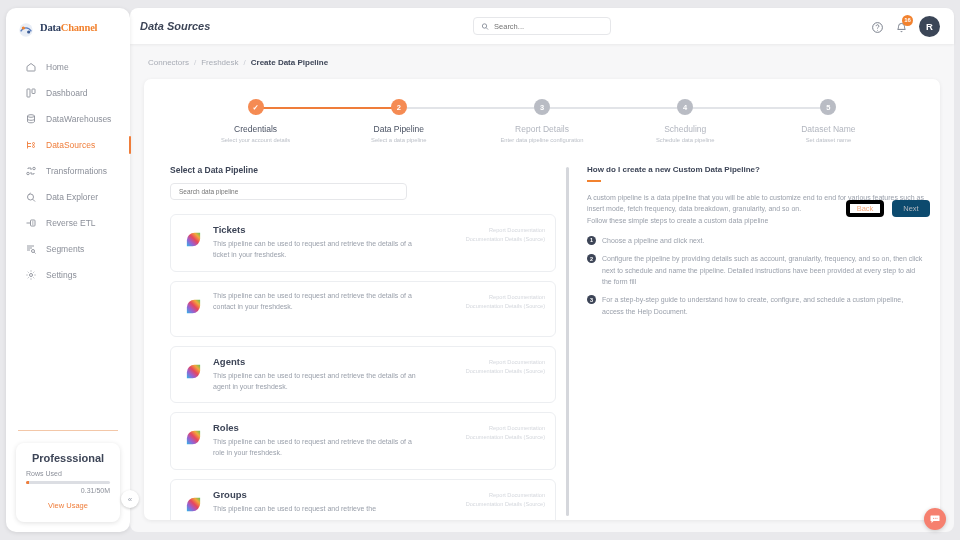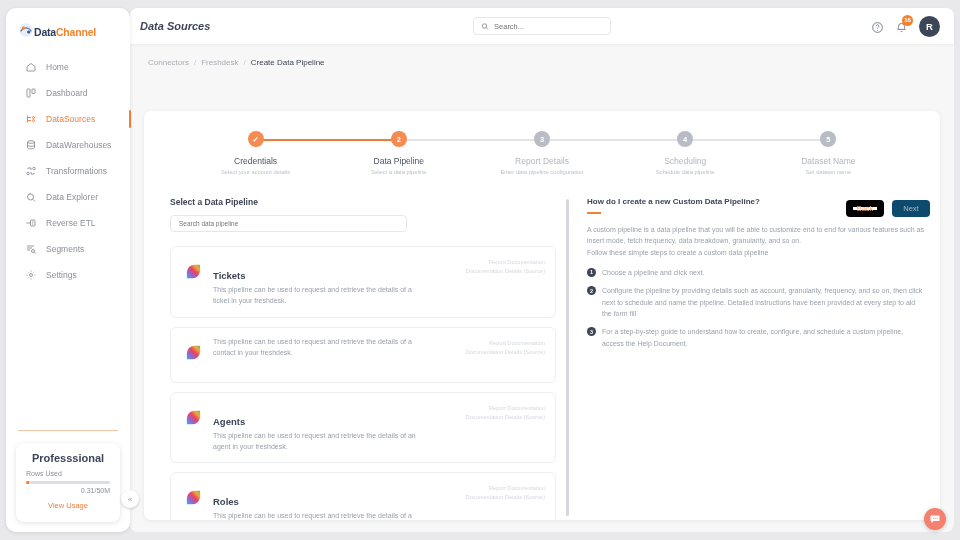--- a/index.html
+++ b/index.html
@@ -21,22 +21,23 @@
     position: absolute;
     left: 6px; top: 8px;
     width: 124px; height: 524px;
     background: #ffffff;
     border-radius: 10px 10px 10px 10px;
     box-shadow: 0 1px 4px rgba(0,0,0,.10);
     display: flex; flex-direction: column;
     z-index: 5;
   }
   .logo-row {
-    display: flex; align-items: flex-end; 
+    display: flex; align-items: flex-start; gap: 6px;
     padding: 14px 0 14px 12px;
+    font-family: Liberation Serif, serif;
   }
   .logo-mark { width: 16px; height: 16px; flex: none; }
   .logo-text { font-size: 10.5px; font-weight: bold; letter-spacing: -.2px; white-space: nowrap; }
   .logo-text .t1 { color: #2a3b5c; }
   .logo-text .t2 { color: #f2822f; }
 
   .nav { display: flex; flex-direction: column; padding-top: 2px; }
   .nav-item {
     position: relative;
     display: flex; align-items: center; gap: 9px;
@@ -114,26 +115,26 @@
     background: #3b4657; color: #fff;
     font-size: 9.5px; font-weight: bold;
     display: flex; align-items: center; justify-content: center; cursor: pointer;
   }
 
   .content {
     flex: 1; background: #f7f7f8;
     border-radius: 0 0 8px 8px;
     padding: 12px 14px 12px;
     overflow: hidden;
-    display: flex; flex-direction: column; gap: 32px;
+    display: flex; flex-direction: column;
   }
   .crumb { display: flex; align-items: center; gap: 5px; font-size: 8px; padding: 2px 0 12px 4px; }
   .crumb a { color: #a8acb5; text-decoration: none; cursor: pointer; }
   .crumb .sep { color: #c9ccd3; }
-  .crumb .cur { color: #3d4557; font-weight: normal; }
+  .crumb .cur { color: #3d4557; font-weight: bold; }
 
   .panel {
     flex: 1; background: #fff;
     border-radius: 7px;
     box-shadow: 0 1px 4px rgba(0,0,0,.07);
     padding: 14px 16px 0;
     display: flex; flex-direction: column;
     overflow: hidden;
   }
 
@@ -172,21 +173,21 @@
   .cards { flex: 1; overflow: hidden; display: flex; flex-direction: column; gap: 9px; padding-right: 4px; }
   .card {
     border: 1px solid #eceef1; border-radius: 6px;
     background: #fff; padding: 9px 10px 10px;
     display: flex; gap: 10px; align-items: flex-start;
     flex: none; cursor: pointer; position: relative;
     min-height: 56px;
   }
   .fd-logo { width: 19px; height: 19px; flex: none; margin-top: 6px; margin-left: 3px; }
   .card-body { flex: 1; }
-  .card-title { font-size: 9.5px; font-weight: bold; color: #3d4557; margin-bottom: 4px; margin-top: 14px; }
+  .card-title { font-size: 9.5px; font-weight: bold; color: #3d4557; margin-bottom: 4px; }
   .card-desc { font-size: 7px; color: #9aa0ab; line-height: 1.55; max-width: 205px; }
   .card-links { text-align: right; font-size: 5.6px; color: #d4d7dd; line-height: 1.6; padding-top: 2px; }
   .card-links span { display: block; cursor: pointer; }
 
   .vscroll { width: 3px; background: #d5d7dc; border-radius: 3px; margin: 2px 12px 4px 6px; align-self: stretch; cursor: pointer; }
 
   .right-col { flex: 1; padding-left: 6px; }
   .info-title { font-size: 8px; font-weight: bold; color: #3d4557; }
   .info-rule { width: 14px; height: 2px; background: #f2822f; margin: 6px 0 10px; }
   .info-p { font-size: 7px; color: #9aa0ab; line-height: 1.62; }
@@ -201,21 +202,21 @@
   }
   .info-li p { font-size: 7px; color: #9aa0ab; line-height: 1.62; }
 
   
   .btns { position: absolute; right: 24px; top: 192px; display: flex; gap: 8px; z-index: 4; }
   .btn {
     width: 38px; height: 17px; border-radius: 4px;
     font-size: 7.5px; display: flex; align-items: center; justify-content: center;
     cursor: pointer;
   }
-  .btn.back { border: 7px solid #000000; color: #f5a97d; background: #fff; }
+  .btn.back { border: 4px solid #000000; color: #f5a97d; background: #fff; }
   .btn.next { background: #0c4a6e; color: #b5b9c0; }
 
   .fab {
     position: absolute; right: 14px; bottom: 10px;
     width: 22px; height: 22px; border-radius: 50%;
     background: #f6806f; display: flex; align-items: center; justify-content: center;
     box-shadow: 0 1px 4px rgba(0,0,0,.2); cursor: pointer; z-index: 9;
   }
 </style>
 </head>
@@ -241,37 +242,37 @@
           </svg>
         <span>Home</span>
       </div>
       <div class="nav-item">
         <svg class="ico" viewBox="0 0 24 24" fill="none" stroke="currentColor" stroke-width="1.8">
             <rect x="4" y="4" width="6" height="16" rx="1"></rect>
             <rect x="14" y="4" width="6" height="9" rx="1"></rect>
           </svg>
         <span>Dashboard</span>
       </div>
+      <div class="nav-item">
+        <svg class="ico" viewBox="0 0 24 24" fill="none" stroke="currentColor" stroke-width="1.8">
+            <ellipse cx="12" cy="6" rx="7" ry="2.6"></ellipse>
+            <path d="M5 6v6c0 1.4 3.1 2.6 7 2.6s7-1.2 7-2.6V6"></path>
+            <path d="M5 12v5c0 1.4 3.1 2.6 7 2.6s7-1.2 7-2.6v-5"></path>
+          </svg>
+        <span>DataWarehouses</span>
+      </div>
       <div class="nav-item active">
         <svg class="ico" viewBox="0 0 24 24" fill="none" stroke="currentColor" stroke-width="1.8">
             <path d="M5 5v14"></path>
             <path d="M5 9h7"></path>
             <path d="M5 15h7"></path>
             <circle cx="17" cy="9" r="2"></circle>
             <circle cx="17" cy="15" r="2"></circle>
           </svg>
         <span>DataSources</span>
-      </div>
-      <div class="nav-item">
-        <svg class="ico" viewBox="0 0 24 24" fill="none" stroke="currentColor" stroke-width="1.8">
-            <ellipse cx="12" cy="6" rx="7" ry="2.6"></ellipse>
-            <path d="M5 6v6c0 1.4 3.1 2.6 7 2.6s7-1.2 7-2.6V6"></path>
-            <path d="M5 12v5c0 1.4 3.1 2.6 7 2.6s7-1.2 7-2.6v-5"></path>
-          </svg>
-        <span>DataWarehouses</span>
       </div>
       <div class="nav-item">
         <svg class="ico" viewBox="0 0 24 24" fill="none" stroke="currentColor" stroke-width="1.8">
             <path d="M6 8V6h6v4"></path>
             <path d="M18 16v2h-6v-4"></path>
             <circle cx="6" cy="17" r="2.5"></circle>
             <circle cx="18" cy="7" r="2.5"></circle>
           </svg>
         <span>Transformations</span>
       </div>

